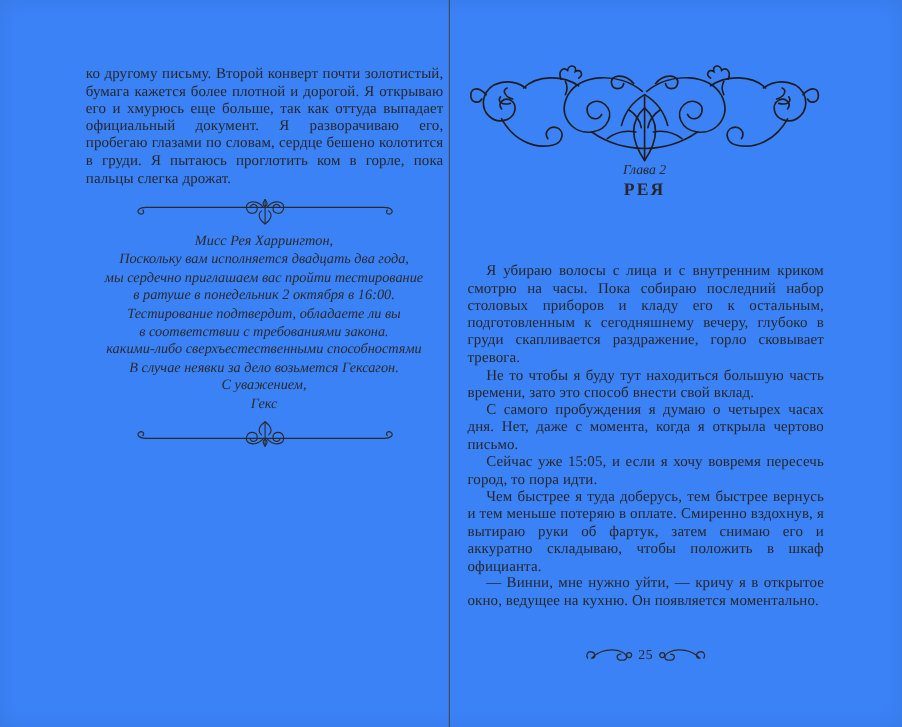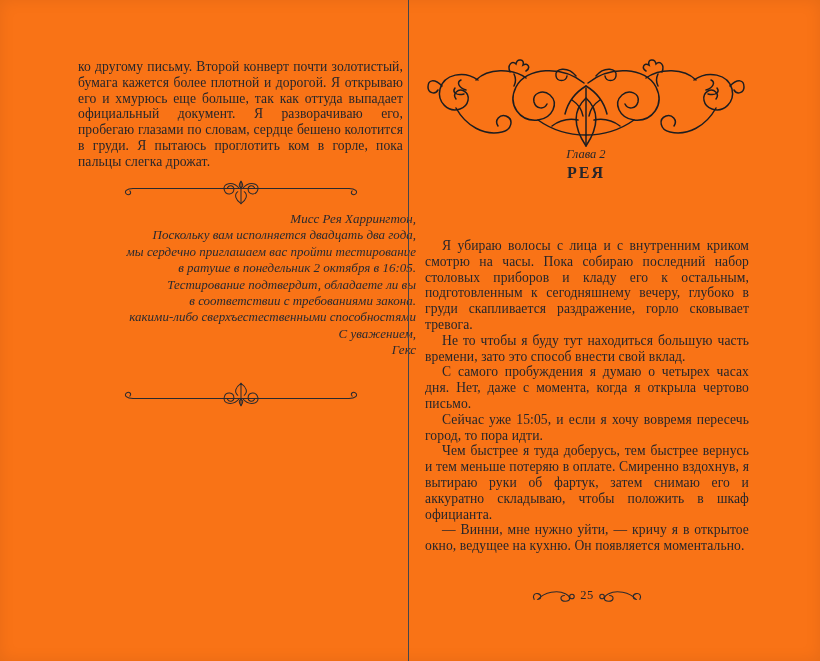--- a/index.html
+++ b/index.html
@@ -5,21 +5,21 @@
   html,body{margin:0;padding:0;}
   body{
     width:820px;height:661px;
     background:#ffffff;
     font-family:"Liberation Serif","DejaVu Serif",serif;
     color:#26262b;
     overflow:hidden;
   }
   .spread{
     position:relative;width:820px;height:661px;
-    background:#f97316;
+    background:#3b82f6;
     box-shadow:inset 0 0 16px rgba(0,0,0,0.08);
   }
   .gutter-line{
     position:absolute;left:408px;top:0;width:1px;height:661px;
     background:#45454a;
   }
   .page{position:absolute;top:0;height:661px;}
   .page-left{left:0;width:408px;}
   .page-right{left:409px;width:411px;}
 
@@ -36,21 +36,21 @@
   .divider-bottom{top:381px;}
   .divider-bottom svg{transform:scaleY(-1);}
 
   .letter{
     position:absolute;left:64px;top:211px;width:352px;
     font-style:italic;
     font-size:13px;line-height:16.4px;
     text-align:center;
     color:#2a2a2f;
   }
-  .letter-line{white-space:nowrap;text-align:right;}
+  .letter-line{white-space:nowrap;}
 
   .chapter-ornament{
     position:absolute;left:16px;top:56px;width:322px;text-align:center;
   }
   .chapter-label{
     position:absolute;left:16px;top:147px;width:322px;
     text-align:center;font-style:italic;font-size:12.5px;
   }
   .chapter-title{
     position:absolute;left:16px;top:164px;width:322px;
@@ -98,28 +98,29 @@
     </div>
 
     <div class="letter">
 
         <div class="letter-line">Мисс Рея Харрингтон,</div>
 
         <div class="letter-line">Поскольку вам исполняется двадцать два года,</div>
 
         <div class="letter-line">мы сердечно приглашаем вас пройти тестирование</div>
 
-        <div class="letter-line">в ратуше в понедельник 2 октября в 16:05.</div>
+        <div class="letter-line">в ратуше в понедельник 2 октября в 16:00.</div>
 
         <div class="letter-line">Тестирование подтвердит, обладаете ли вы</div>
 
         <div class="letter-line">в соответствии с требованиями закона.</div>
 
         <div class="letter-line">какими-либо сверхъестественными способностями</div>
 
+        <div class="letter-line">В случае неявки за дело возьмется Гексагон.</div>
 
         <div class="letter-line">С уважением,</div>
 
         <div class="letter-line">Гекс</div>
       </div>
 
     <div class="divider divider-bottom">
       <svg width="240" height="27" viewBox="0 0 300 34">
         <g fill="none" stroke="#2a2a2e" stroke-width="1.3" stroke-linecap="round">
           <path d="M14,12 H286"></path>

